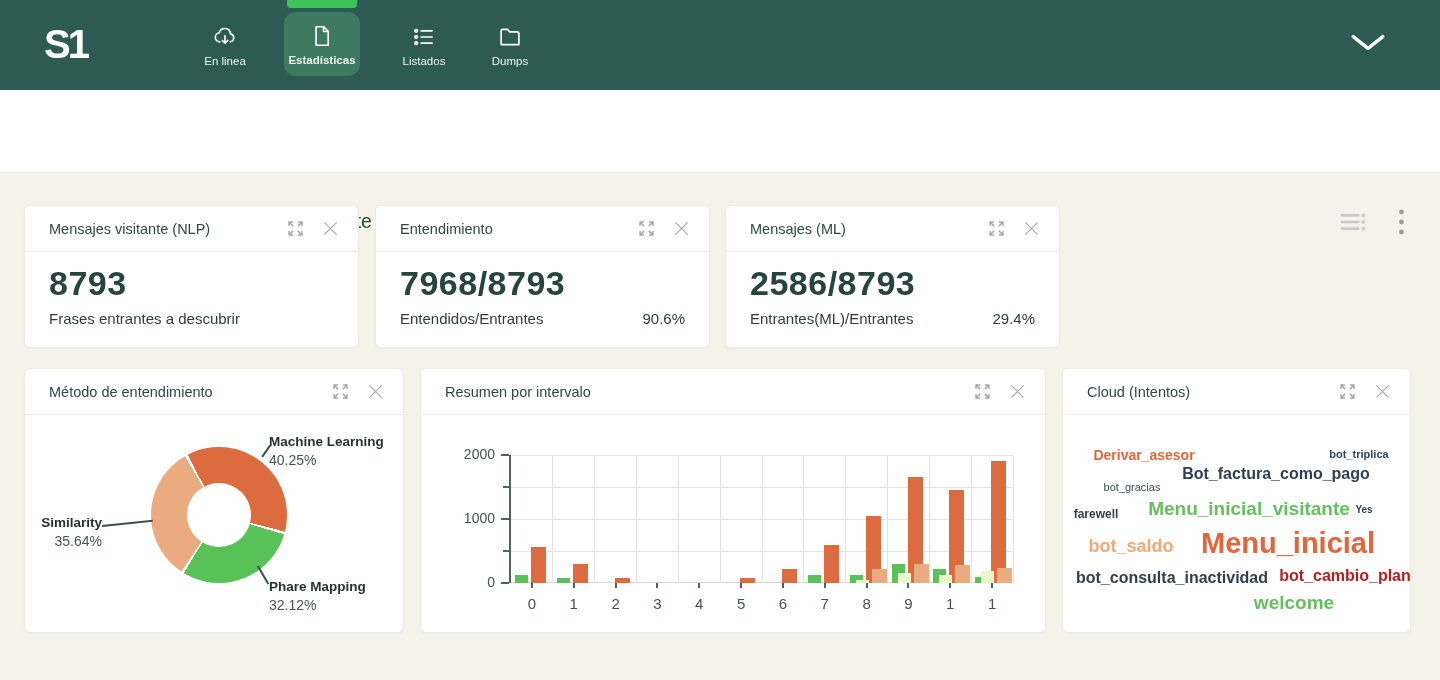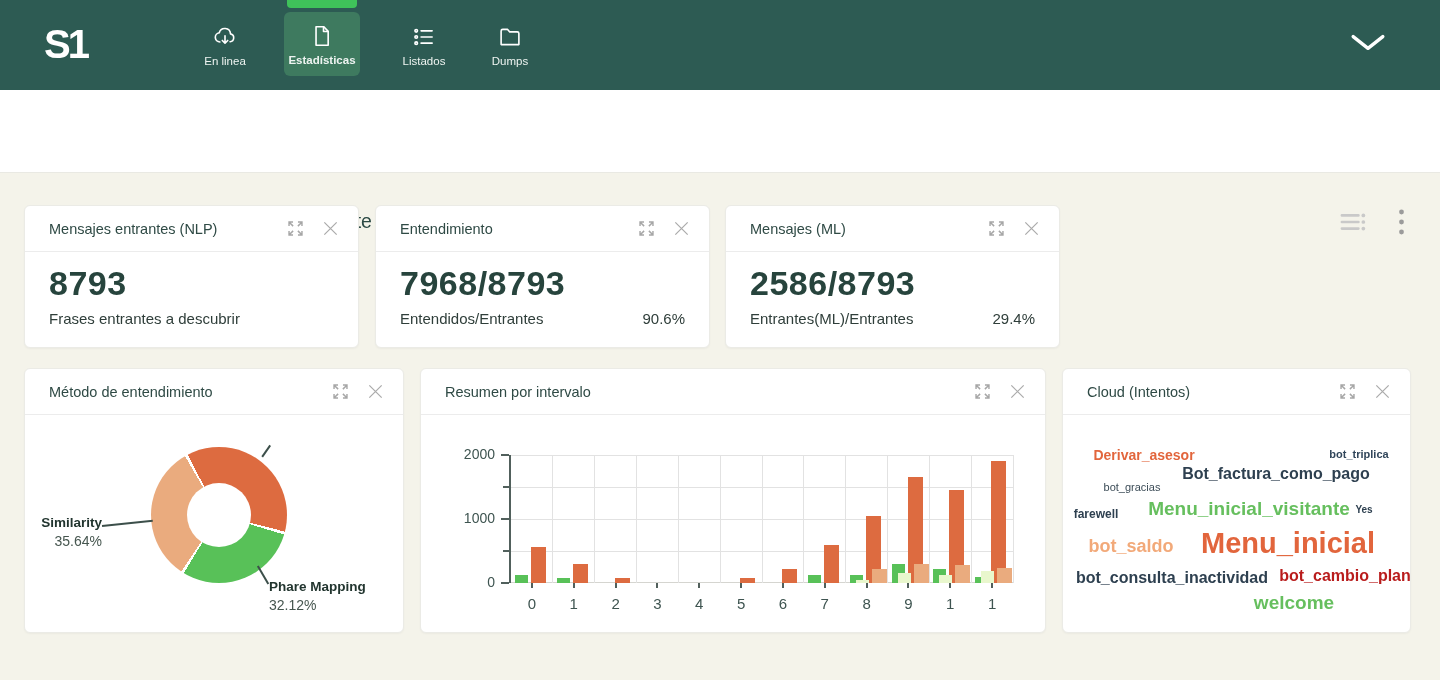--- a/index.html
+++ b/index.html
@@ -7,21 +7,21 @@
   .app{position:relative;width:1440px;height:680px;}
 
   
   .header{position:absolute;left:0;top:0;width:1440px;height:90px;background:#2d5b53;}
   .logo{position:absolute;left:44px;top:22px;font-size:40px;font-weight:800;color:#fff;
     letter-spacing:-3px;}
   .nav-item{position:absolute;top:14px;height:62px;width:80px;display:flex;flex-direction:column;
     align-items:center;justify-content:center;gap:5px;color:#eef4f1;font-size:11.5px;cursor:pointer;}
   .nav-item svg{width:26px;height:26px;stroke:#fff;fill:none;stroke-width:1.5;
     stroke-linecap:round;stroke-linejoin:round;}
-  .nav-item.active{top:12px;height:64px;width:76px;background:#3e7a5f;border-radius:6px;
+  .nav-item.active{top:12px;height:64px;width:76px;background:#3e7a5f;border-radius:12px;
     font-weight:700;}
   .nav-item.active .tab-indicator{position:absolute;top:-12px;left:3px;right:3px;height:8px;
     background:#3fc25a;border-radius:0 0 4px 4px;}
   .chevron{position:absolute;left:1350px;top:33px;width:36px;height:20px;cursor:pointer;}
   .chevron svg{width:36px;height:20px;stroke:#fff;fill:none;stroke-width:3.2;
     stroke-linecap:round;stroke-linejoin:round;}
 
   
   .crumbbar{position:absolute;left:0;top:90px;width:1440px;height:82px;background:#fff;
     border-bottom:1px solid #e9e9e3;}
@@ -140,21 +140,21 @@
           <circle cx="4" cy="4" r="2.4" fill="#9b9b9b"></circle>
             <circle cx="4" cy="14" r="2.4" fill="#9b9b9b"></circle>
             <circle cx="4" cy="24" r="2.4" fill="#9b9b9b"></circle>
         </svg>
       </span>
     </div>
   </div>
 
   <div class="card" style="left:24px;top:205px;width:335px;height:143px;">
     <div class="card-header">
-      <span class="card-title">Mensajes entrantes (NLP)</span>
+      <span class="card-title">Mensajes visitante (NLP)</span>
       <span class="card-actions">
         <span class="icon-btn">
             <svg width="19" height="19" viewBox="0 0 20 20" fill="none" stroke="#a6a6a6" stroke-width="1.5">
               <path d="M12.6 3.2h4.2v4.2M16.4 3.6l-3.9 3.9M7.4 3.2H3.2v4.2M3.6 3.6l3.9 3.9M3.2 12.6v4.2h4.2M3.6 16.4l3.9-3.9M16.8 12.6v4.2h-4.2M16.4 16.4l-3.9-3.9"></path>
             </svg>
           </span>
         <span class="icon-btn">
             <svg width="19" height="19" viewBox="0 0 20 20" fill="none" stroke="#ababab" stroke-width="1.3">
               <path d="M3.5 3.5l13 13M16.5 3.5l-13 13"></path>
             </svg>
@@ -233,20 +233,24 @@
         <span class="icon-btn">
             <svg width="19" height="19" viewBox="0 0 20 20" fill="none" stroke="#ababab" stroke-width="1.3">
               <path d="M3.5 3.5l13 13M16.5 3.5l-13 13"></path>
             </svg>
           </span>
       </span>
     </div>
     <div class="chart-area" id="donut-area">
         <div class="donut-ring" style="left: 126px; top: 32px; background: conic-gradient(from 330deg, rgb(255, 255, 255) 0deg, rgb(255, 255, 255) 2.5deg, rgb(221, 107, 64) 2.5deg, rgb(221, 107, 64) 134.154deg, rgb(255, 255, 255) 134.154deg, rgb(255, 255, 255) 136.654deg, rgb(88, 193, 88) 136.654deg, rgb(88, 193, 88) 241.211deg, rgb(255, 255, 255) 241.211deg, rgb(255, 255, 255) 243.711deg, rgb(234, 171, 126) 243.711deg, rgb(234, 171, 126) 360deg);"></div>
         <div class="donut-hole" style="left: 162px; top: 68px;"></div>
+        <div class="pie-label" style="left: 244px; top: 19px; width: 130px; text-align: left;">
+          <div class="pie-name">Machine Learning</div>
+          <div class="pie-pct">40.25%</div>
+        </div>
         <div class="pie-label" style="left: 244px; top: 164px; width: 130px; text-align: left;">
           <div class="pie-name">Phare Mapping</div>
           <div class="pie-pct">32.12%</div>
         </div>
         <div class="pie-label" style="left: 0px; top: 100px; width: 77px; text-align: right;">
           <div class="pie-name">Similarity</div>
           <div class="pie-pct">35.64%</div>
         </div>
         <div class="leader" style="left: 237px; top: 41px; width: 14px; transform: rotate(-55deg);"></div>
         <div class="leader" style="left: 77px; top: 110px; width: 51px; transform: rotate(-6deg);"></div>

